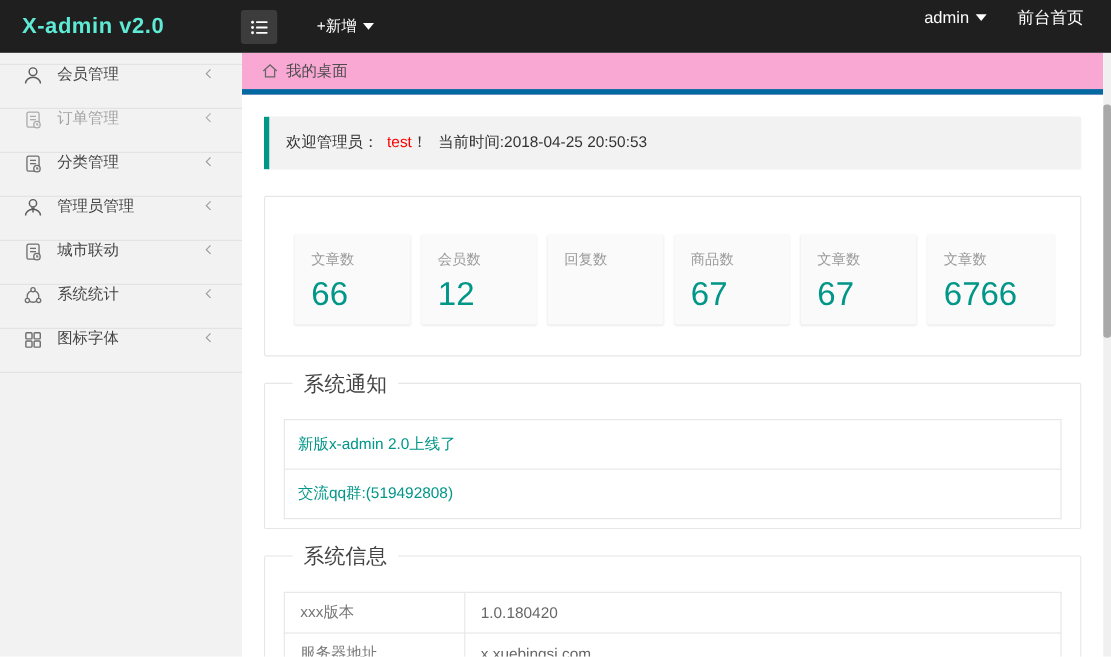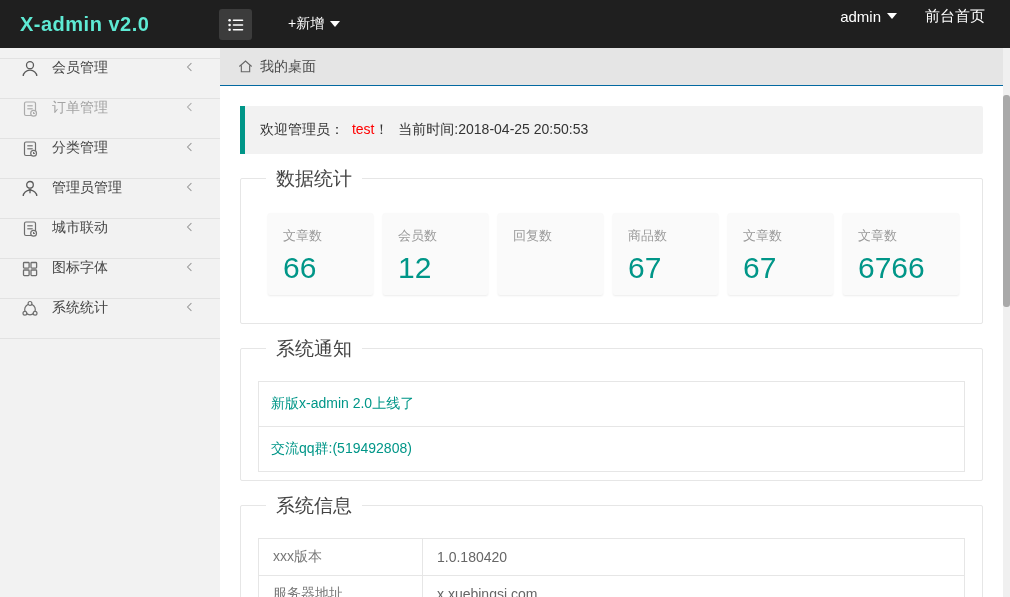--- a/index.html
+++ b/index.html
@@ -21,21 +21,21 @@
   .side-list { margin-top:10px; border-top:1px solid #e2e2e2; }
   .side-item { height:40px; display:flex; padding:0 22px 0 20px; border-bottom:1px solid #e2e2e2; cursor:pointer; color:#454545; }
   .side-item .s-icon { width:20px; height:20px; margin-right:12px; display:flex; align-items:center; justify-content:center; }
   .side-item .s-label { flex:1; font-size:14px; }
   .side-item.muted { color:#a3a3a3; }
   .side-item.muted svg * { stroke:#ababab; }
   .chev { width:16px; height:16px; display:flex; align-items:center; justify-content:center; }
 
   
   .main { position:absolute; left:220px; top:48px; width:783px; height:549px; background:#fff; overflow:hidden; }
-  .breadcrumb { height:38px; background:#e5e5e5; border-bottom:1px solid #0369a1; display:flex; align-items:center; padding-left:17px; font-size:14px; color:#4c4c4c; }
+  .breadcrumb { height:38px; background:#f9a8d4; border-bottom:5px solid #0369a1; display:flex; align-items:center; padding-left:17px; font-size:14px; color:#4c4c4c; }
   .breadcrumb .b-icon { margin-right:6px; display:flex; align-items:center; }
   .content { padding:20px; }
 
   .welcome { background:#f2f2f2; border-left:5px solid #009688; padding:15px; font-size:14px; color:#333; border-radius:0 2px 2px 0; }
   .welcome .uname { color:#ff0000; margin-left:4px; }
   .welcome .wtime { margin-left:6px; }
 
   .panel { position:relative; border:1px solid #e6e6e6; margin-top:24px; border-radius:2px; }
   .panel-title { position:absolute; top:-13px; left:25px; background:#fff; padding:0 10px; font-size:19px; color:#444; }
 
@@ -182,45 +182,45 @@
       <span class="s-label">城市联动</span>
       <span class="chev">
         <svg width="14" height="14" viewBox="0 0 20 20" fill="none" stroke="#9a9a9a" stroke-width="1.5">
             <polyline points="12,4.5 6.5,10 12,15.5"></polyline>
           </svg>
       </span>
     </div>
 
     <div class="side-item">
       <span class="s-icon">
+        <svg width="20" height="20" viewBox="0 0 20 20" fill="none" stroke="#6e6e6e" stroke-width="1.2">
+          <circle cx="10" cy="10.5" r="5.3"></circle>
+          <circle cx="10" cy="4.4" r="1.9" fill="#f2f2f2"></circle>
+          <circle cx="4.9" cy="14.2" r="1.9" fill="#f2f2f2"></circle>
+          <circle cx="15.1" cy="14.2" r="1.9" fill="#f2f2f2"></circle>
+        </svg>
+      </span>
+      <span class="s-label">系统统计</span>
+      <span class="chev">
+        <svg width="14" height="14" viewBox="0 0 20 20" fill="none" stroke="#9a9a9a" stroke-width="1.5">
+            <polyline points="12,4.5 6.5,10 12,15.5"></polyline>
+          </svg>
+      </span>
+    </div>
+
+    <div class="side-item">
+      <span class="s-icon">
         <svg width="20" height="20" viewBox="0 0 20 20" fill="none" stroke="#6e6e6e" stroke-width="1.3">
           <rect x="3.5" y="3.5" width="5.6" height="5.6" rx="0.8"></rect>
           <rect x="11" y="3.5" width="5.6" height="5.6" rx="0.8"></rect>
           <rect x="3.5" y="11" width="5.6" height="5.6" rx="0.8"></rect>
           <rect x="11" y="11" width="5.6" height="5.6" rx="0.8"></rect>
         </svg>
       </span>
       <span class="s-label">图标字体</span>
-      <span class="chev">
-        <svg width="14" height="14" viewBox="0 0 20 20" fill="none" stroke="#9a9a9a" stroke-width="1.5">
-            <polyline points="12,4.5 6.5,10 12,15.5"></polyline>
-          </svg>
-      </span>
-    </div>
-
-    <div class="side-item">
-      <span class="s-icon">
-        <svg width="20" height="20" viewBox="0 0 20 20" fill="none" stroke="#6e6e6e" stroke-width="1.2">
-          <circle cx="10" cy="10.5" r="5.3"></circle>
-          <circle cx="10" cy="4.4" r="1.9" fill="#f2f2f2"></circle>
-          <circle cx="4.9" cy="14.2" r="1.9" fill="#f2f2f2"></circle>
-          <circle cx="15.1" cy="14.2" r="1.9" fill="#f2f2f2"></circle>
-        </svg>
-      </span>
-      <span class="s-label">系统统计</span>
       <span class="chev">
         <svg width="14" height="14" viewBox="0 0 20 20" fill="none" stroke="#9a9a9a" stroke-width="1.5">
             <polyline points="12,4.5 6.5,10 12,15.5"></polyline>
           </svg>
       </span>
     </div>
 
   </div>
 </div>
 
@@ -238,21 +238,20 @@
 
   <div class="content">
 
     <div class="welcome">
       <span>欢迎管理员：</span>
       <span class="uname">test</span><span>！</span>
       <span class="wtime">当前时间:2018-04-25 20:50:53</span>
     </div>
 
     <div class="panel">
-      <div class="panel-title">数据统计</div>
       <div class="cards">
         <div class="stat-card">
           <div class="stat-label">文章数</div>
           <div class="stat-value">66</div>
         </div>
         <div class="stat-card">
           <div class="stat-label">会员数</div>
           <div class="stat-value">12</div>
         </div>
         <div class="stat-card">

